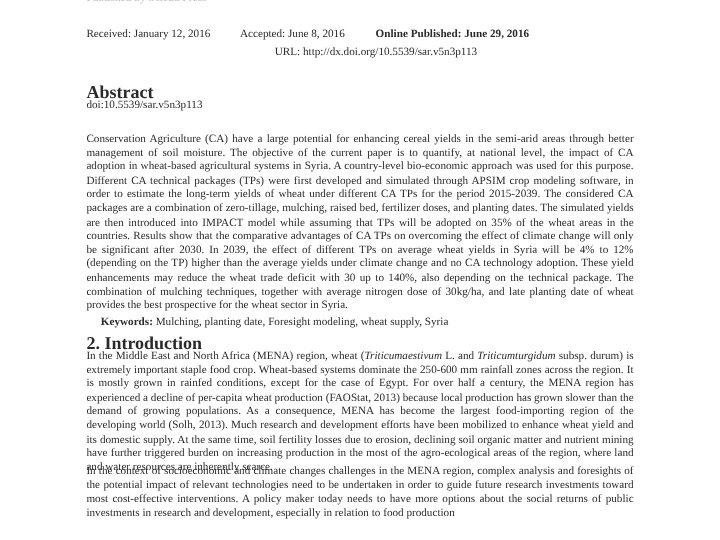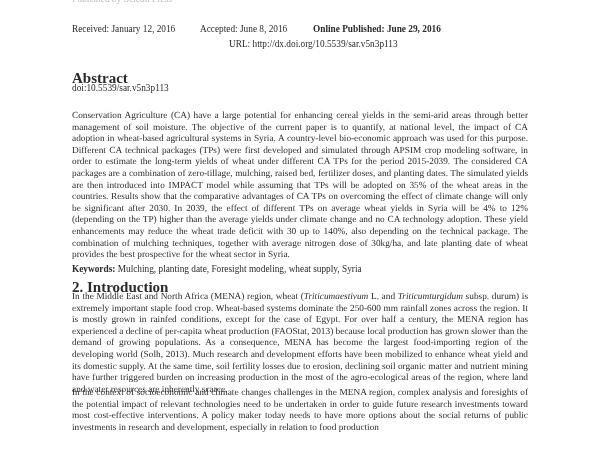--- a/index.html
+++ b/index.html
@@ -14,21 +14,21 @@
   }
   .meta-row { position: absolute; font-size: 9.3px; white-space: nowrap; }
   .p {
     font-size: 9.3px; line-height: 11.6px; text-align: justify; margin: 0;
     text-rendering: geometricPrecision;
   }
   .h { font-weight: bold; font-size: 15px; margin: 0; }
   .kw-label { font-weight: bold; }
   .abs-heading { position: absolute; top: 70px; left: 0; }
   .abs-body { position: absolute; top: 83px; left: 0; width: 456px; margin-top: 28px; }
-  .keywords { position: absolute; top: 264px; left: 0; font-size: 9.3px; }
+  .keywords { position: absolute; top: 264px; left: 12px; font-size: 9.3px; }
   .intro-heading { position: absolute; top: 279px; left: 0; }
   .intro-p1 { position: absolute; top: 292px; left: 0; width: 456px; }
   .intro-p2 { position: absolute; top: 388px; left: 0; width: 456px; }
   em { }
 </style>
 </head>
 <body>
 
 <div class="cutline">Published by Sciedu Press</div>
 

